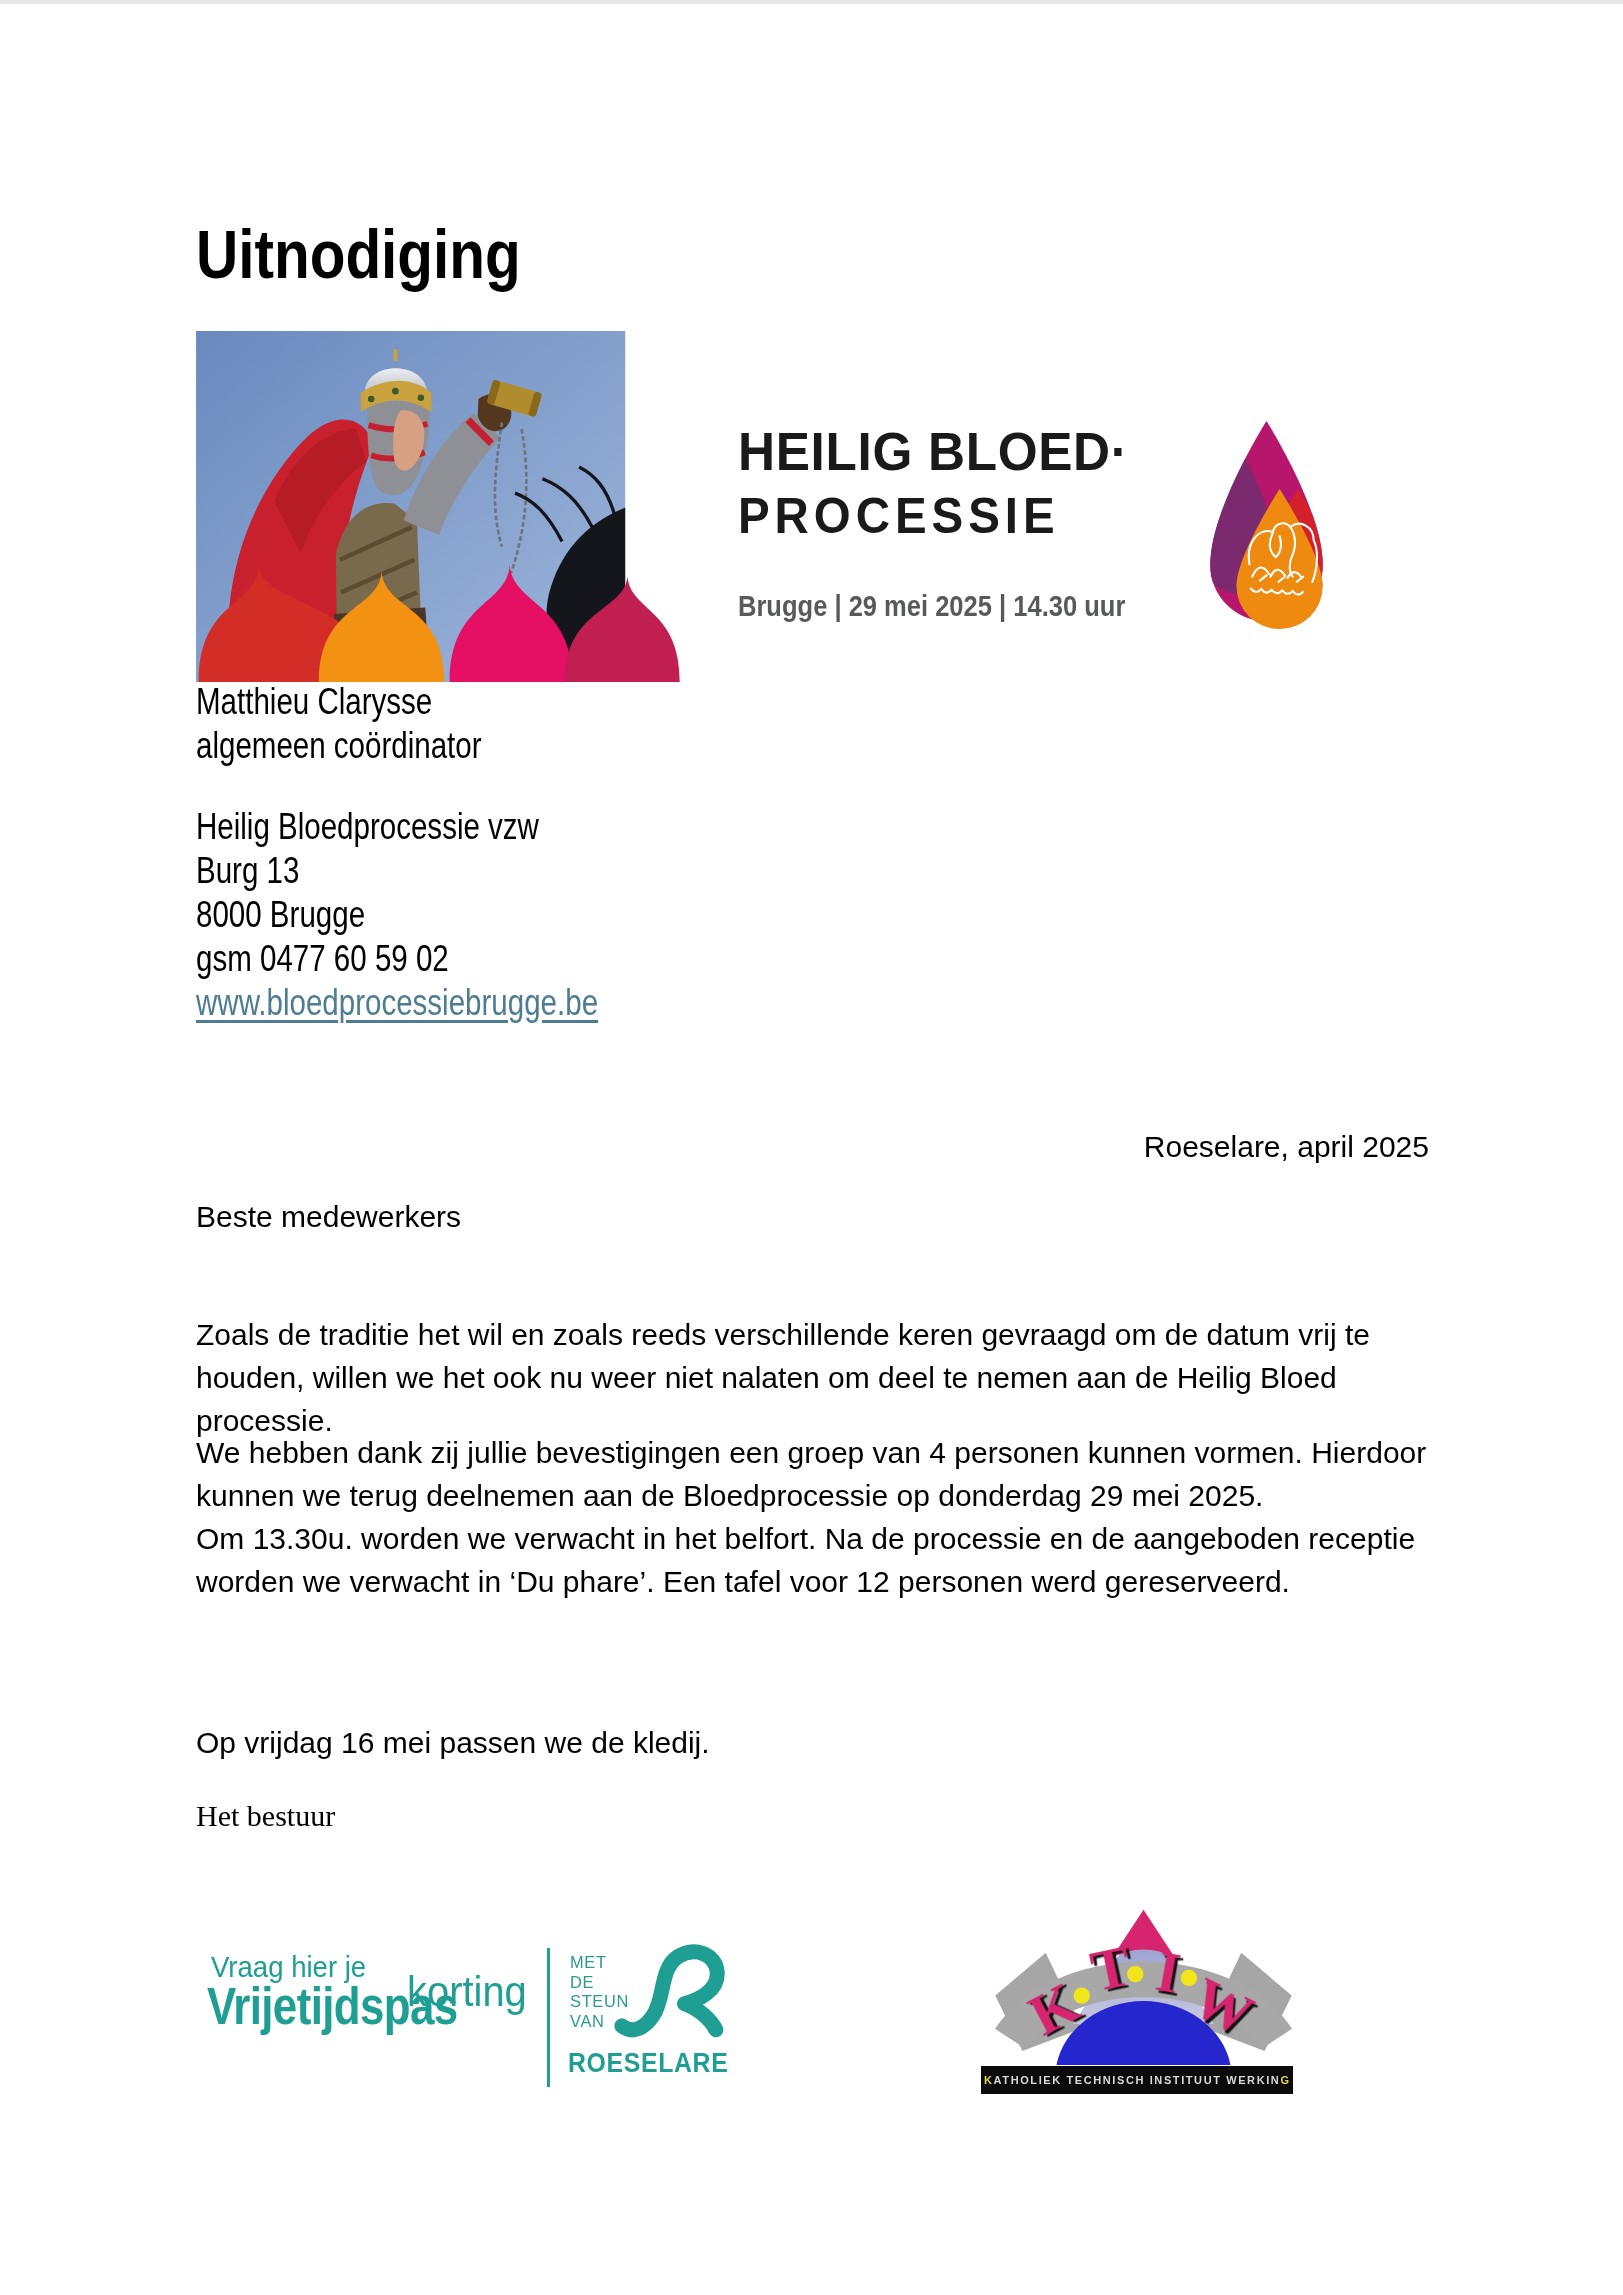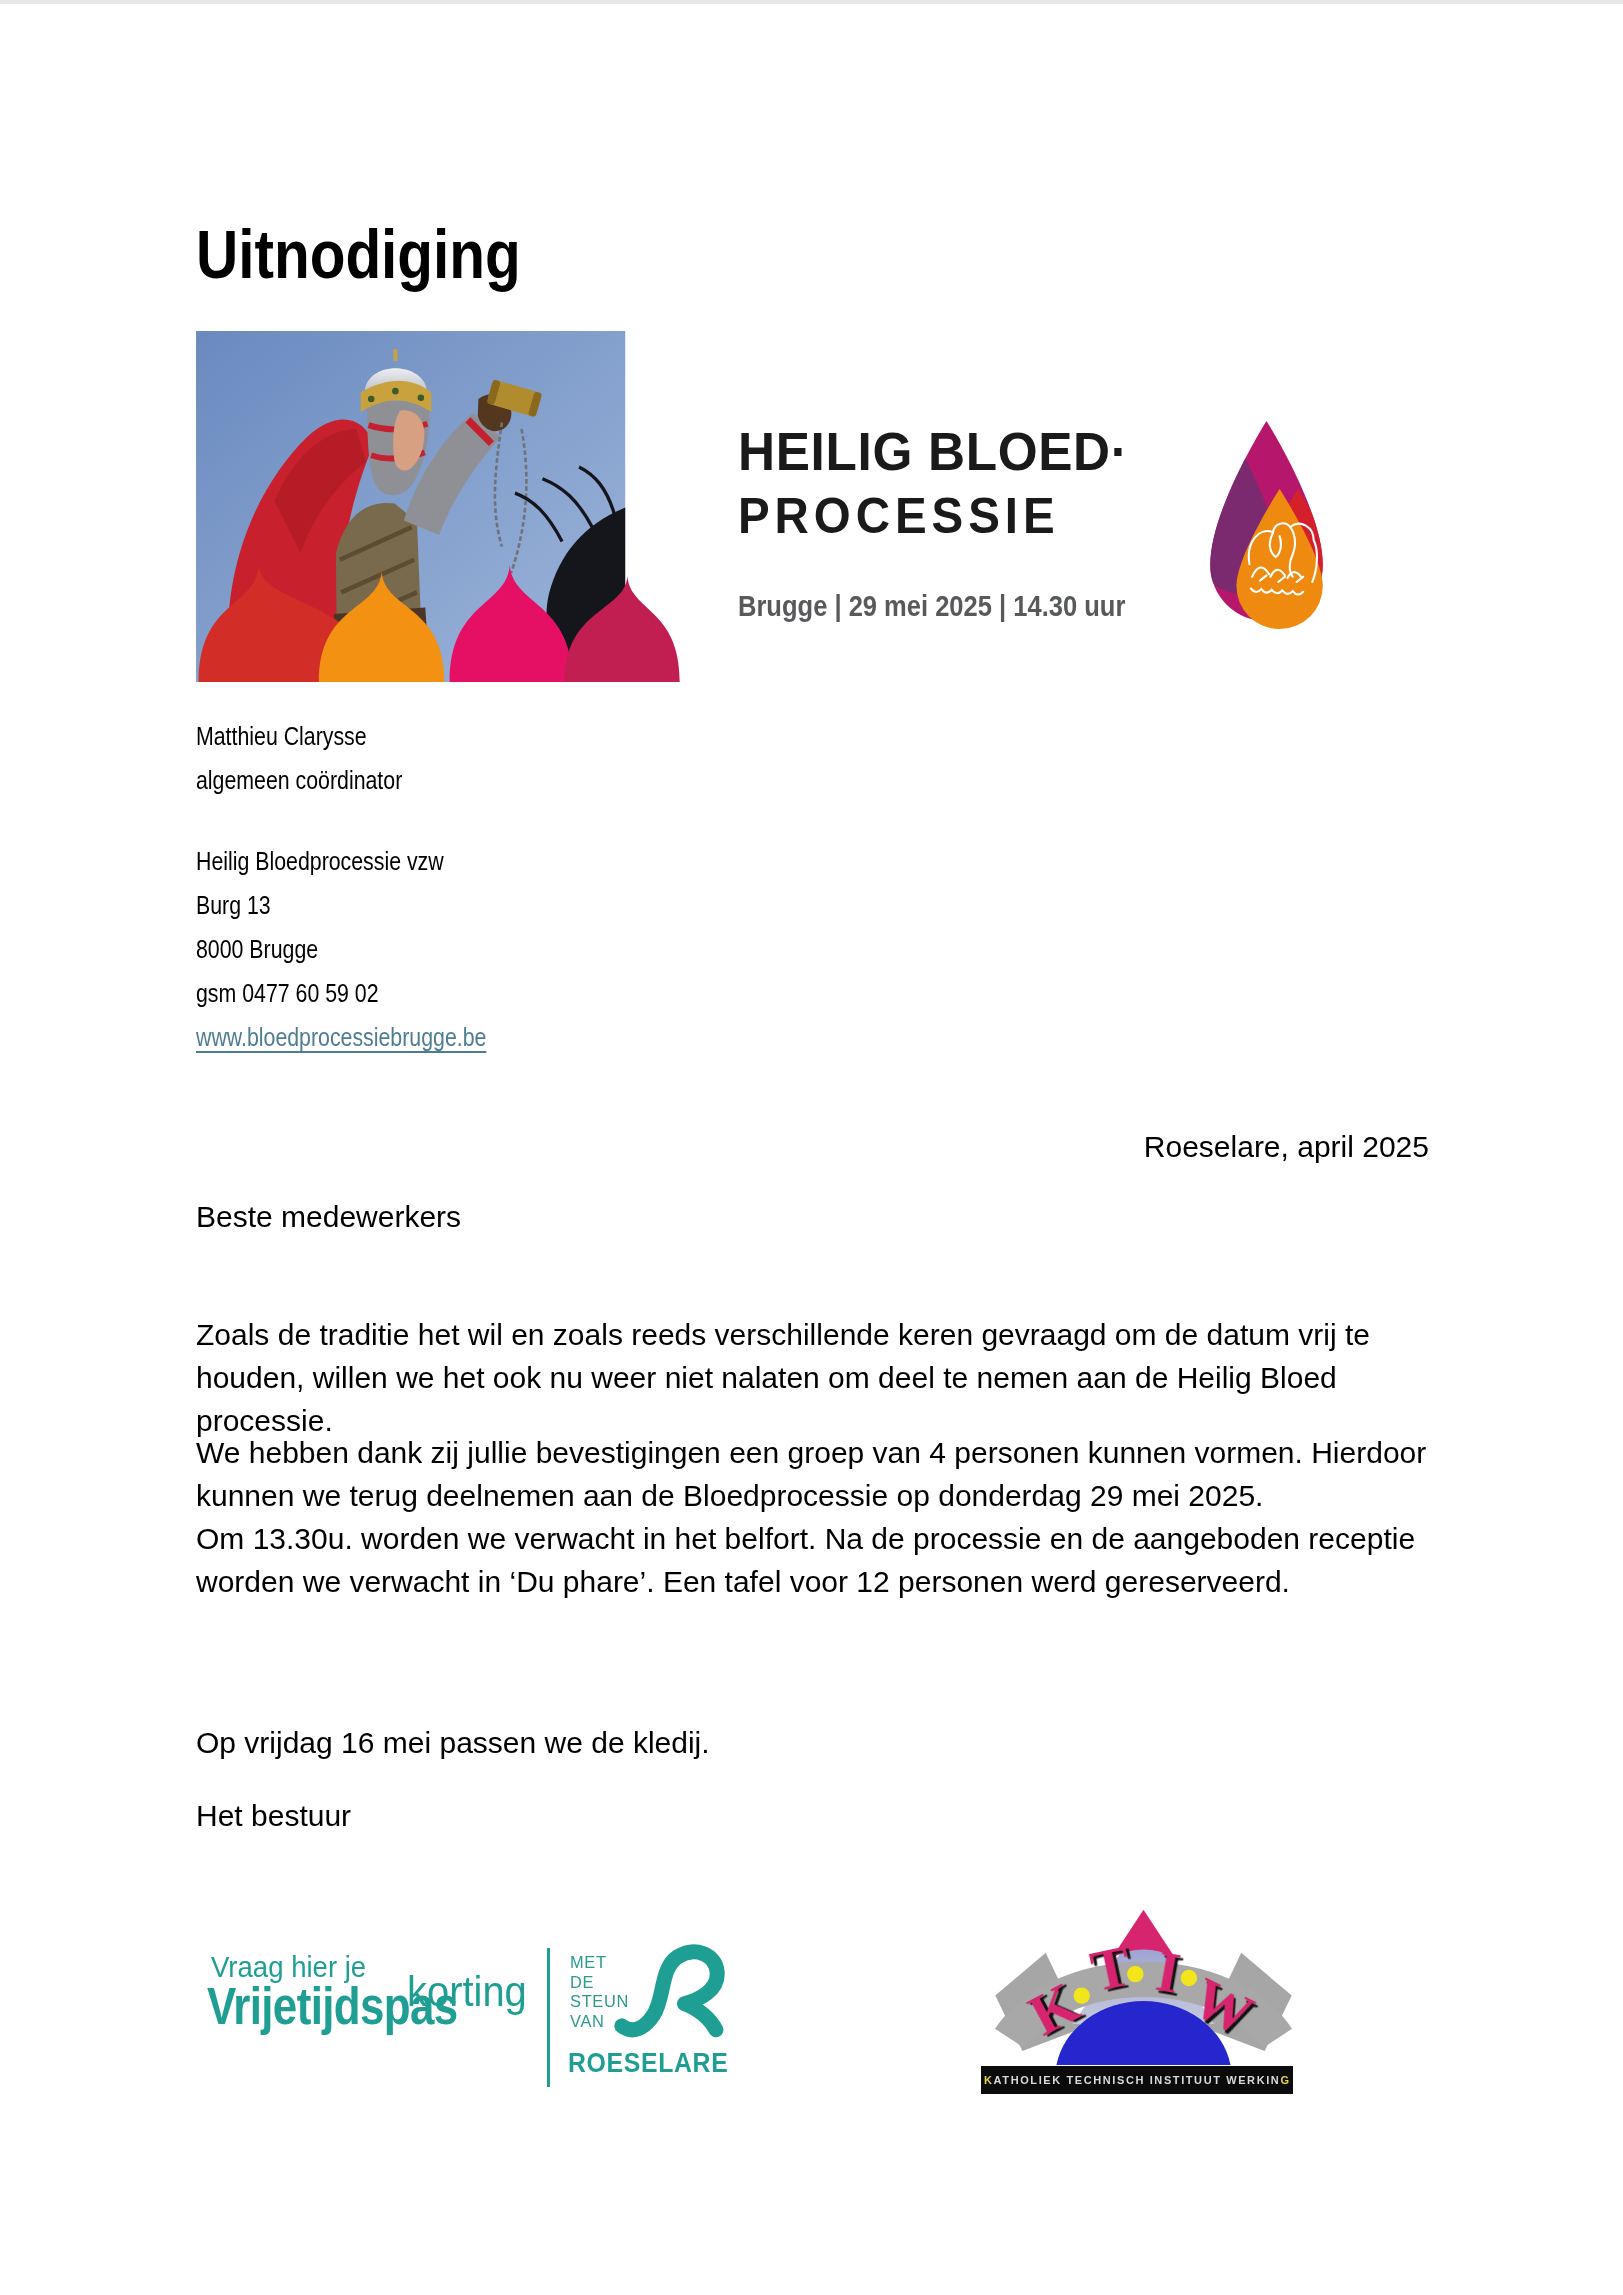--- a/index.html
+++ b/index.html
@@ -17,32 +17,32 @@
 
   
   .doc-title{left:196px;top:211px;font-size:68px;font-weight:bold;letter-spacing:0px;}
 
   
   .hb1{left:738px;top:416px;font-size:54px;font-weight:bold;letter-spacing:0.7px;color:#1a1a1a;}
   .hb2{left:738px;top:483px;font-size:50px;font-weight:bold;letter-spacing:5.2px;color:#1a1a1a;}
   .hbsub{left:738px;top:586px;font-size:29px;font-weight:bold;color:#58595b;}
 
   
-  .contact{left:196px;top:710px;font-size:26px;line-height:44px;}
+  .contact{left:196px;top:676px;font-size:36px;line-height:44px;}
   .contact .gap{height:37px;}
   .contact a{color:#4e7d92;text-decoration:underline;text-underline-offset:5.2px;}
 
   
   .dateline{top:1126px;left:196px;width:1233px;text-align:right;font-size:30px;}
   .salutation{top:1196px;left:196px;font-size:30px;}
   .bodytext{left:196px;width:1236px;font-size:30px;line-height:43px;}
   .p1{top:1309px;}
   .p2{top:1427px;}
   .p3{top:1717px;}
-  .closing{top:1790px;}
+  .closing{top:1790px;font-family:Liberation Serif, serif;}
 
   
   .vtp-intro{left:211px;top:1947px;font-size:29px;color:#1f9e93;font-weight:500;text-align:center;}
   .vtp-name{left:207px;top:1973px;font-size:51px;font-weight:bold;color:#1f9e93;letter-spacing:-0.7px;}
   .vtp-suffix{left:407px;top:1964px;font-size:42px;color:#1f9e93;font-weight:500;}
   .vtp-divider{left:547px;top:1944px;width:2.6px;height:139px;background:#1f9e93;}
   .vtp-support{left:570px;top:1949px;font-size:16.4px;line-height:19.6px;color:#2b9a90;letter-spacing:0.7px;}
   .vtp-rlogo{left:614px;top:1938px;}
   .vtp-city{left:568px;top:2044px;font-size:27px;font-weight:bold;color:#1f9e93;letter-spacing:0.7px;}
 

